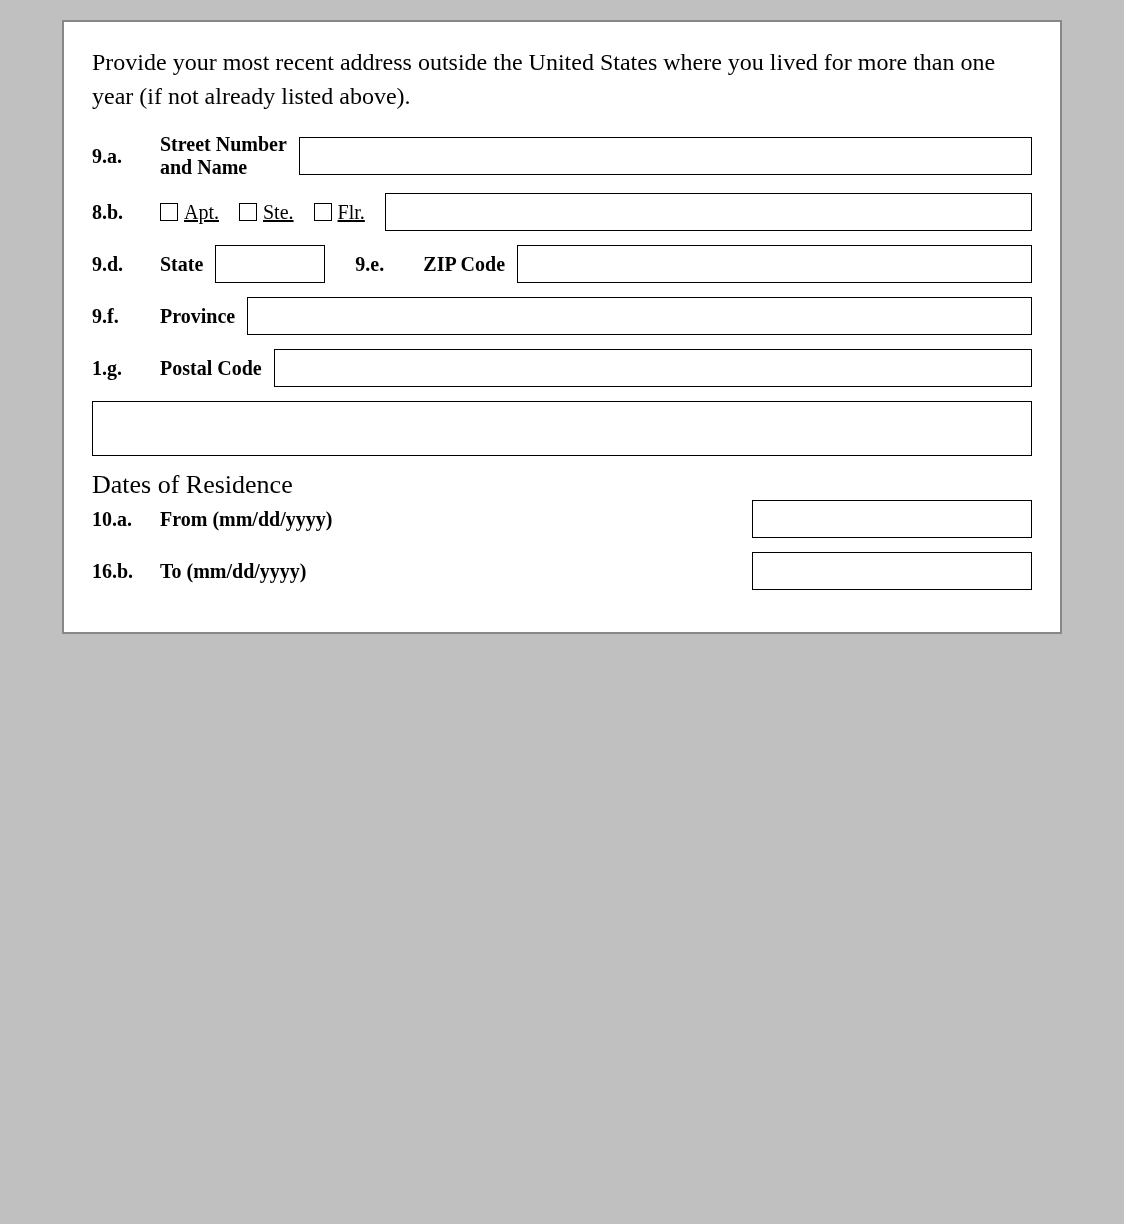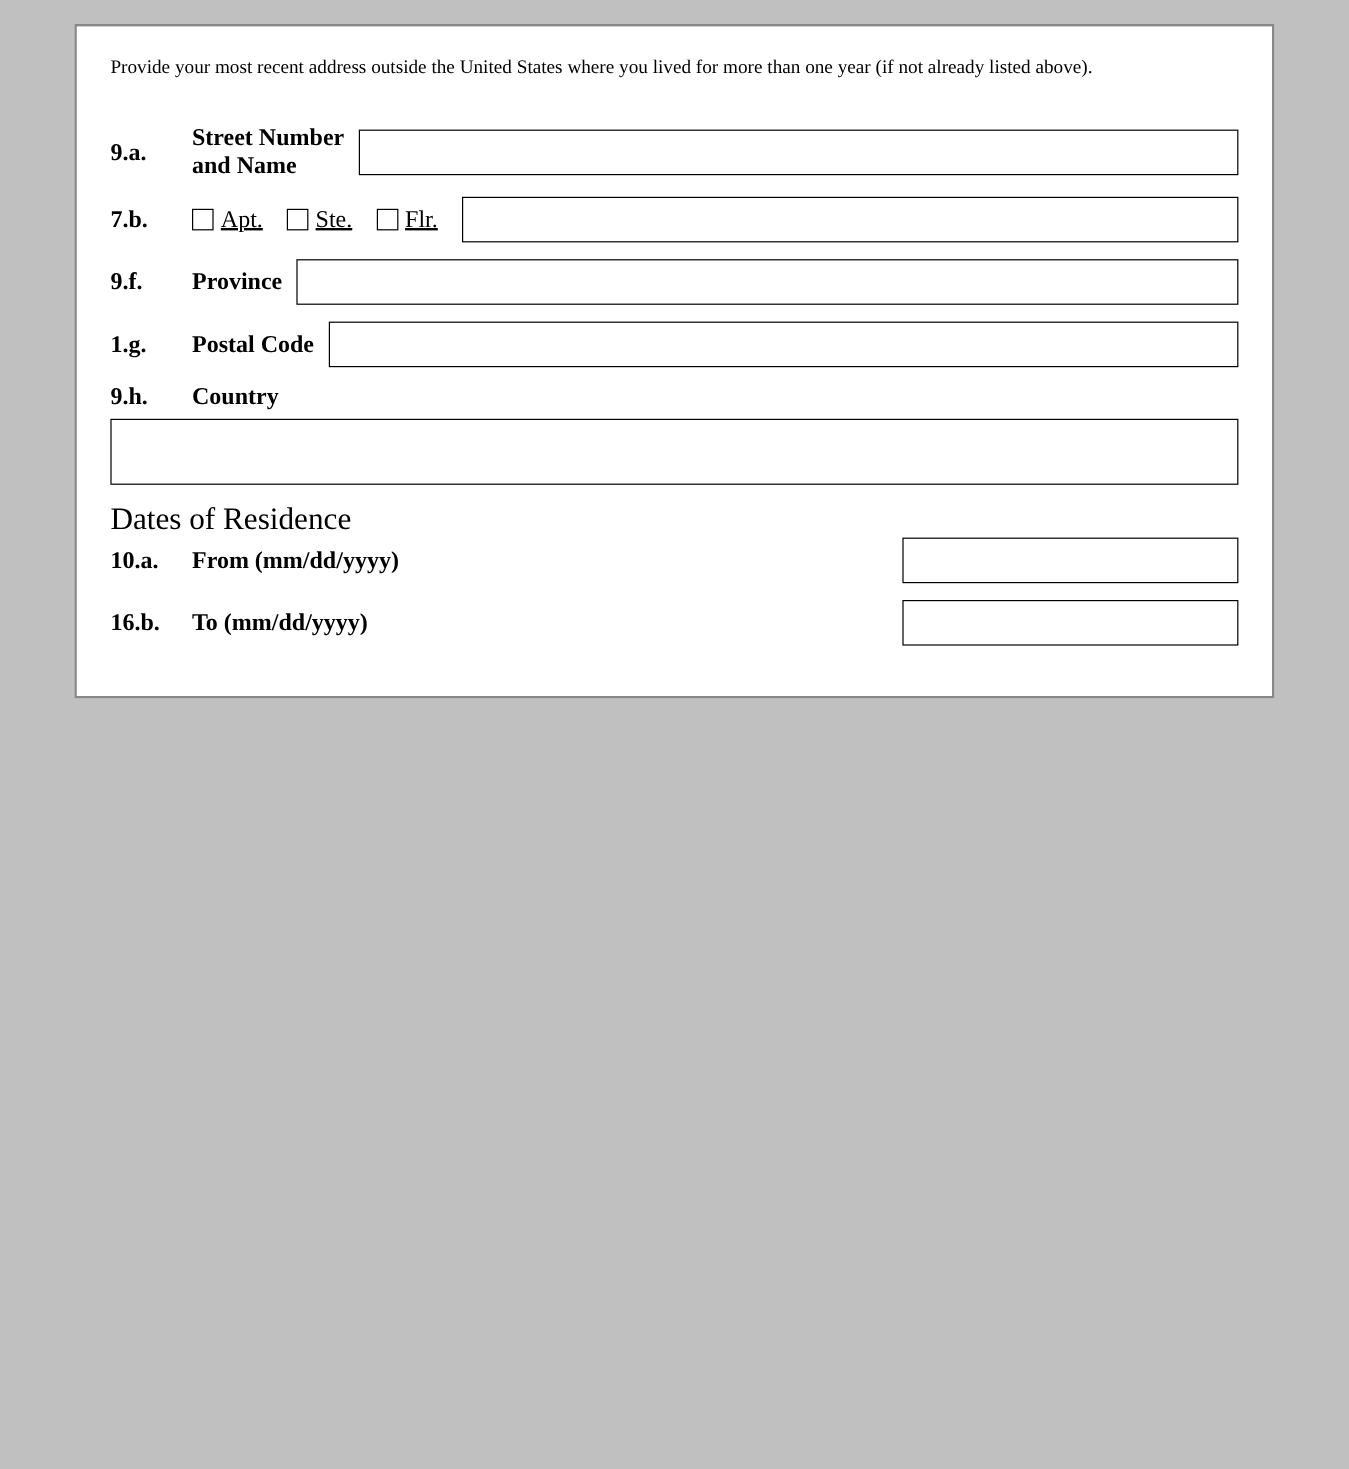--- a/index.html
+++ b/index.html
@@ -19,23 +19,23 @@
     }
 
     .form-container {
       background: #ffffff;
       border: 2px solid #888;
       width: 1000px;
       padding: 24px 28px 28px 28px;
     }
 
     .instructions {
-      font-size: 16px;
+      font-size: 24px;
       line-height: 1.4;
-      margin-bottom: 36px;
+      margin-bottom: 20px;
     }
 
     .form-row {
       display: flex;
       align-items: center;
       margin-bottom: 14px;
     }
 
     .field-label {
       font-size: 20px;
@@ -167,54 +167,60 @@
 
   <p class="instructions">Provide your most recent address outside the United States where you lived for more than one year (if not already listed above).</p>
 
   <div class="form-row row-9a">
     <span class="field-label">9.a.</span>
     <span class="field-description">Street Number<br>and Name</span>
     <input type="text" class="text-input" value="" style="">
   </div>
 
   <div class="form-row row-9b">
-    <span class="field-label">7.b.</span>
+    <span class="field-label">8.b.</span>
     <div class="checkbox-group">
       <div class="checkbox-box"></div>
       <span class="checkbox-label">Apt.</span>
     </div>
     <div class="checkbox-group">
       <div class="checkbox-box"></div>
       <span class="checkbox-label">Ste.</span>
     </div>
     <div class="checkbox-group">
       <div class="checkbox-box"></div>
       <span class="checkbox-label">Flr.</span>
     </div>
     <input type="text" class="text-input" value="" style="">
   </div>
 
 
+  <div class="form-row row-9de">
+    <span class="field-label">9.d.</span>
+    <span class="field-description">State</span>
+    <input type="text" class="text-input state-input" value="" style="">
+    <div class="zip-label-group">
+      <span class="field-label" style="margin-right:8px;">9.e.</span>
+      <span class="field-description">ZIP Code</span>
+      <input type="text" class="text-input zip-input" value="" style="">
+    </div>
+  </div>
 
   <div class="form-row row-9f">
     <span class="field-label">9.f.</span>
     <span class="field-description">Province</span>
     <input type="text" class="text-input" value="" style="">
   </div>
 
   <div class="form-row row-9g">
     <span class="field-label">1.g.</span>
     <span class="field-description">Postal Code</span>
     <input type="text" class="text-input" value="" style="">
   </div>
 
-  <div class="row-9h-label">
-    <span class="field-label">9.h.</span>
-    <span class="field-description">Country</span>
-  </div>
 
   <div class="row-9h-input">
     <input type="text" class="text-input" style="width: 100%; height: 55px;" value="">
   </div>
 
   <p class="section-title">Dates of Residence</p>
 
   <div class="form-row row-10a">
     <span class="field-label">10.a.</span>
     <span class="field-description">From (mm/dd/yyyy)</span>

